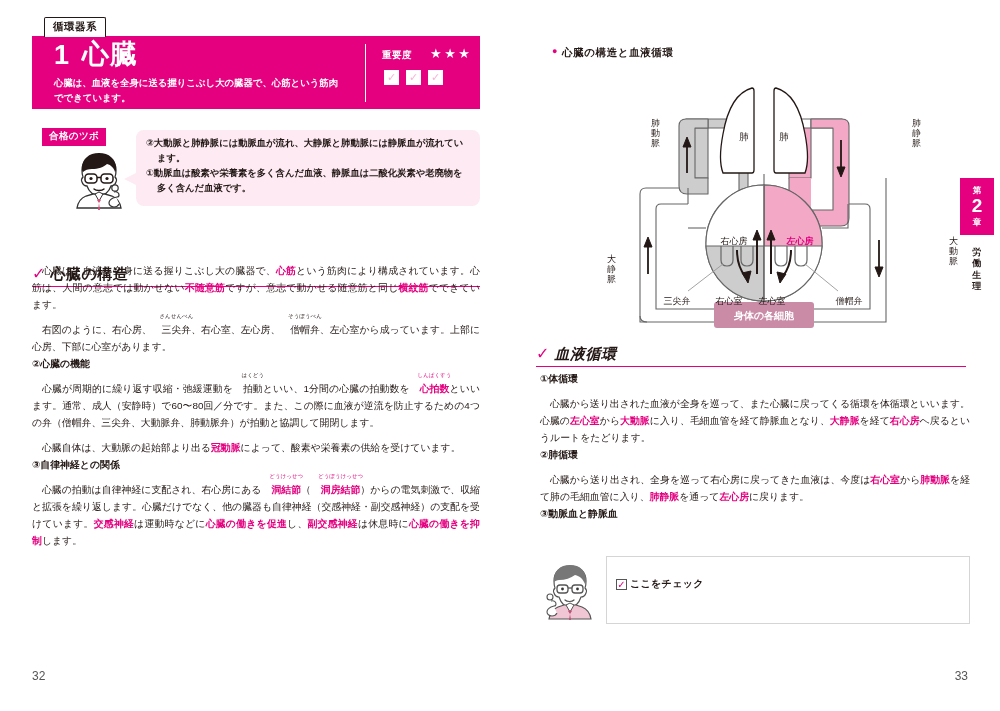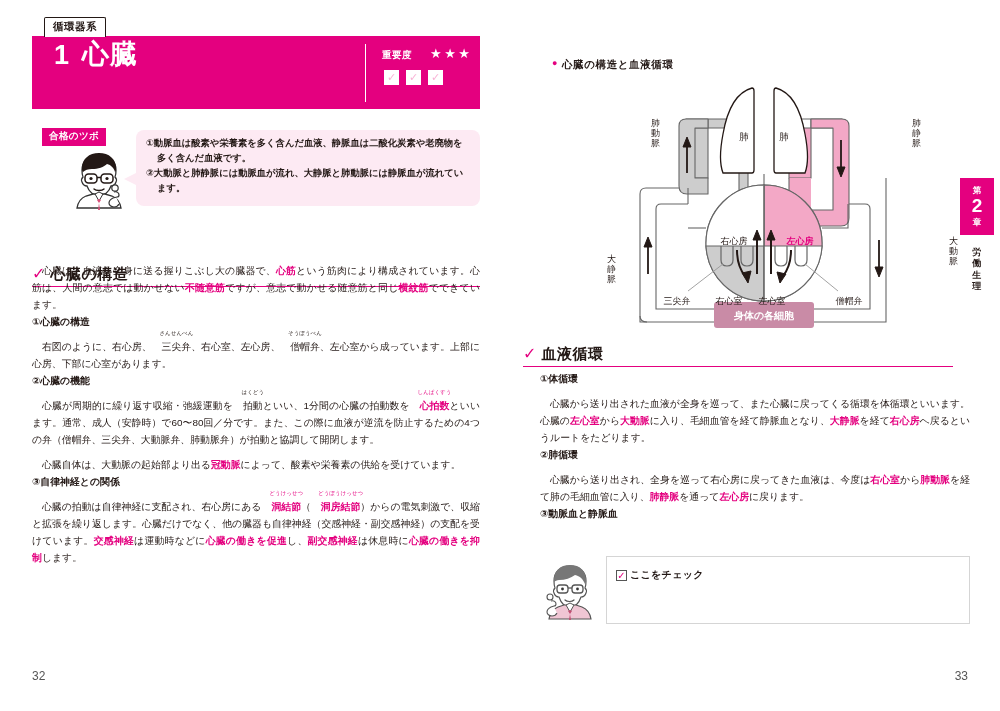--- a/index.html
+++ b/index.html
@@ -75,21 +75,21 @@
              display:flex; flex-direction:column; align-items:center; }
   .chap-box .s{ font-size:8.5px; font-weight:bold; line-height:1.2;}
   .chap-box .n{ font-size:19px; font-weight:bold; line-height:1.15;}
   .chap-name{ margin-top:12px; width:34px; text-align:center; font-size:9px; font-weight:bold;
               line-height:1.25; letter-spacing:.5px; }
 
   
   .chk-wrap{ position:absolute; left:540px; top:556px; width:430px; height:72px; }
   .chk-avatar{ position:absolute; left:0px; top:3px; width:60px; height:62px;}
   .chk-body{ position:absolute; left:66px; top:0; width:364px; height:68px;
-             border:1px solid #d5d5d5; background:#fff; padding:11px 9px; }
+             border:1px solid #d5d5d5; background:#fff; padding:20px 9px; }
   .chk-title{ font-size:10px; font-weight:bold; letter-spacing:.3px; margin-bottom:3px;}
   .chk-title .cbx{ display:inline-block; width:11px;height:11px;border:1px solid #555;
                    color:#e4007f; font-size:10px; line-height:9px; text-align:center; margin-right:3px;
                    vertical-align:-1px; font-weight:bold;}
   .chk-text{ font-size:8.8px; line-height:1.72; }
 
   
   .pg{ position:absolute; bottom:28px; font-size:12px; color:#555; }
   .pg.l{ left:32px; } .pg.r{ right:32px; }
 
@@ -104,20 +104,21 @@
 
 <div id="page">
 
   <div id="left-page">
 
     <div class="cat-tab">循環器系</div>
 
     <div class="title-band">
       <div class="tb-num">1</div>
       <div class="tb-title">心臓</div>
+      <div class="tb-lead">心臓は、血液を全身に送る握りこぶし大の臓器で、心筋という筋肉でできています。</div>
       <div class="tb-div"></div>
       <div class="tb-imp">重要度</div>
       <div class="tb-stars">★★★</div>
       <div class="tb-checks">
         <div class="tb-check">✓</div>
         <div class="tb-check">✓</div>
         <div class="tb-check">✓</div>
       </div>
     </div>
 
@@ -135,46 +136,45 @@
         <path d="M26 41c2 2 8 2 10 0" fill="none" stroke="#231815" stroke-width="1.4" stroke-linecap="round"></path>
         <path d="M18 48c-5 2-8 6-9 12h44c-1-6-4-10-9-12l-7-2h-12z" fill="#fff" stroke="#333" stroke-width="1.3"></path>
         <path d="M27 46l4 7 4-7-4-2z" fill="#fff" stroke="#333" stroke-width="1"></path>
         <path d="M29 52l2 3 2-3-2-1z" fill="#d94f78"></path>
         <path d="M31 55l-1 7h2z" fill="#d94f78"></path>
         <path d="M46 44c3-1 5 1 5 3 0 1-1 2-2 2l-4 1c-2 1-4 2-4 5 0 2 2 4 5 4 2 0 4-1 5-3" fill="#fff" stroke="#333" stroke-width="1.2"></path>
         <circle cx="47" cy="40" r="3.2" fill="#fff" stroke="#333" stroke-width="1.2"></circle>
       </svg>
       <div class="tip-arrow"></div>
       <div class="tip-body">
+        <p class="ind">②大動脈と肺静脈には動脈血が流れ、大静脈と肺動脈には静脈血が流れています。</p>
         <p class="ind">①動脈血は酸素や栄養素を多く含んだ血液、静脈血は二酸化炭素や老廃物を多く含んだ血液です。</p>
-        <p class="ind">②大動脈と肺静脈には動脈血が流れ、大静脈と肺動脈には静脈血が流れています。</p>
       </div>
     </div>
 
     <div class="sec-h" style="left:32px; top:228px;margin-top:36px;">
       <span class="ck">✓</span><span class="tx">心臓の構造</span>
     </div>
 
     <div class="body-txt" style="left:32px; top:254px;">
       <p class="ind">心臓は、血液を全身に送る握りこぶし大の臓器で、<span class="pink">心筋</span>という筋肉により構成されています。心筋は、人間の意志では動かせない<span class="pink">不随意筋</span>ですが、意志で動かせる随意筋と同じ<span class="pink">横紋筋</span>でできています。</p>
-      <p class="sub">①心臓の構造</p>
       <p class="ind">右図のように、右心房、<span class="ruby-wrap"><span class="ruby">さんせんべん</span>三尖弁</span>、右心室、左心房、<span class="ruby-wrap"><span class="ruby">そうぼうべん</span>僧帽弁</span>、左心室から成っています。上部に心房、下部に心室があります。</p>
       <p class="sub">②心臓の機能</p>
       <p class="ind">心臓が周期的に繰り返す収縮・弛緩運動を<span class="ruby-wrap"><span class="ruby">はくどう</span>拍動</span>といい、1分間の心臓の拍動数を<span class="ruby-wrap pink"><span class="ruby pk">しんぱくすう</span>心拍数</span>といいます。通常、成人（安静時）で60〜80回／分です。また、この際に血液が逆流を防止するための4つの弁（僧帽弁、三尖弁、大動脈弁、肺動脈弁）が拍動と協調して開閉します。</p>
       <p class="ind">心臓自体は、大動脈の起始部より出る<span class="pink">冠動脈</span>によって、酸素や栄養素の供給を受けています。</p>
       <p class="sub">③自律神経との関係</p>
       <p class="ind">心臓の拍動は自律神経に支配され、右心房にある<span class="ruby-wrap pink"><span class="ruby pk">どうけっせつ</span>洞結節</span>（<span class="ruby-wrap pink"><span class="ruby pk">どうぼうけっせつ</span>洞房結節</span>）からの電気刺激で、収縮と拡張を繰り返します。心臓だけでなく、他の臓器も自律神経（交感神経・副交感神経）の支配を受けています。<span class="pink">交感神経</span>は運動時などに<span class="pink">心臓の働きを促進</span>し、<span class="pink">副交感神経</span>は休息時に<span class="pink">心臓の働きを抑制</span>します。</p>
     </div>
 
     <div class="pg l">32</div>
   </div>
 
   <div id="right-page">
 
-    <div class="dot-h" style="left:52px; top:58px;font-family:Liberation Mono, monospace;">
+    <div class="dot-h" style="left:52px; top:46px;">
       <span class="dt">●</span><span>心臓の構造と血液循環</span>
     </div>
 
     <svg style="position:absolute; left:48px; top:78px;" width="430" height="252" viewBox="0 0 430 252">
 
       <path d="M108 131 L108 231 L215 231" fill="none" stroke="#666" stroke-width="1.1"></path>
       <path d="M92 116 L92 244 L215 244" fill="none" stroke="#666" stroke-width="1.1" style="stroke-linejoin:round"></path>
       <path d="M92 116 Q92 110 98 110 L140 110" fill="none" stroke="#666" stroke-width="1.1"></path>
       <path d="M108 131 Q108 126 113 126 L140 126" fill="none" stroke="#666" stroke-width="1.1"></path>
       <path d="M92 238 Q92 244 99 244" fill="none" stroke="#666" stroke-width="1.1"></path>
@@ -259,21 +259,21 @@
     <div class="dlab v" style="left:411px; top:118px;">肺<br>静<br>脈</div>
     <div class="dlab v" style="left:106px; top:254px;">大<br>静<br>脈</div>
     <div class="dlab v" style="left:448px; top:236px;">大<br>動<br>脈</div>
     <div class="dlab" style="left:212px; top:236px; width:44px;">右心房</div>
     <div class="dlab pinktx" style="left:278px; top:236px; width:44px;">左心房</div>
     <div class="dlab" style="left:207px; top:296px; width:44px;">右心室</div>
     <div class="dlab" style="left:250px; top:296px; width:44px;">左心室</div>
     <div class="dlab" style="left:155px; top:296px; width:44px;">三尖弁</div>
     <div class="dlab" style="left:327px; top:296px; width:44px;">僧帽弁</div>
 
-    <div class="sec-h" style="left:23px; top:344px; width:430px;">
+    <div class="sec-h" style="left:36px; top:344px; width:430px;font-style:italic;">
       <span class="ck">✓</span><span class="tx">血液循環</span>
     </div>
 
     <div class="body-txt" style="left:40px; top:370px; width:430px;">
       <p class="sub">①体循環</p>
       <p class="ind">心臓から送り出された血液が全身を巡って、また心臓に戻ってくる循環を体循環といいます。心臓の<span class="pink">左心室</span>から<span class="pink">大動脈</span>に入り、毛細血管を経て静脈血となり、<span class="pink">大静脈</span>を経て<span class="pink">右心房</span>へ戻るというルートをたどります。</p>
       <p class="sub">②肺循環</p>
       <p class="ind">心臓から送り出され、全身を巡って右心房に戻ってきた血液は、今度は<span class="pink">右心室</span>から<span class="pink">肺動脈</span>を経て肺の毛細血管に入り、<span class="pink">肺静脈</span>を通って<span class="pink">左心房</span>に戻ります。</p>
       <p class="sub">③動脈血と静脈血</p>
     </div>

